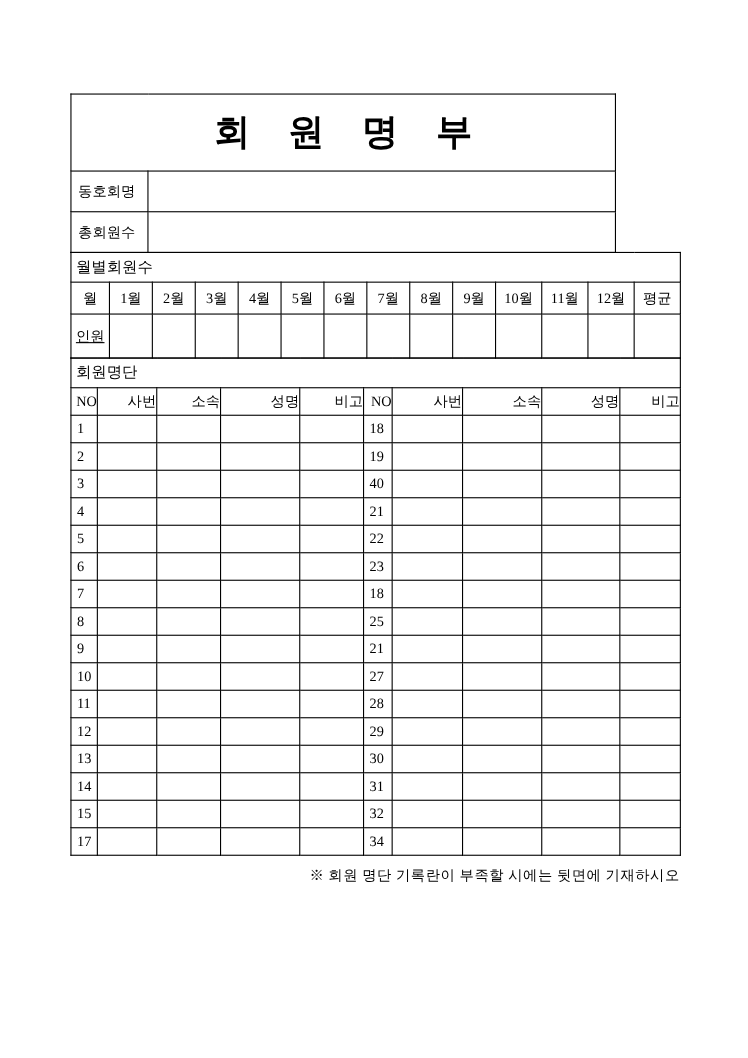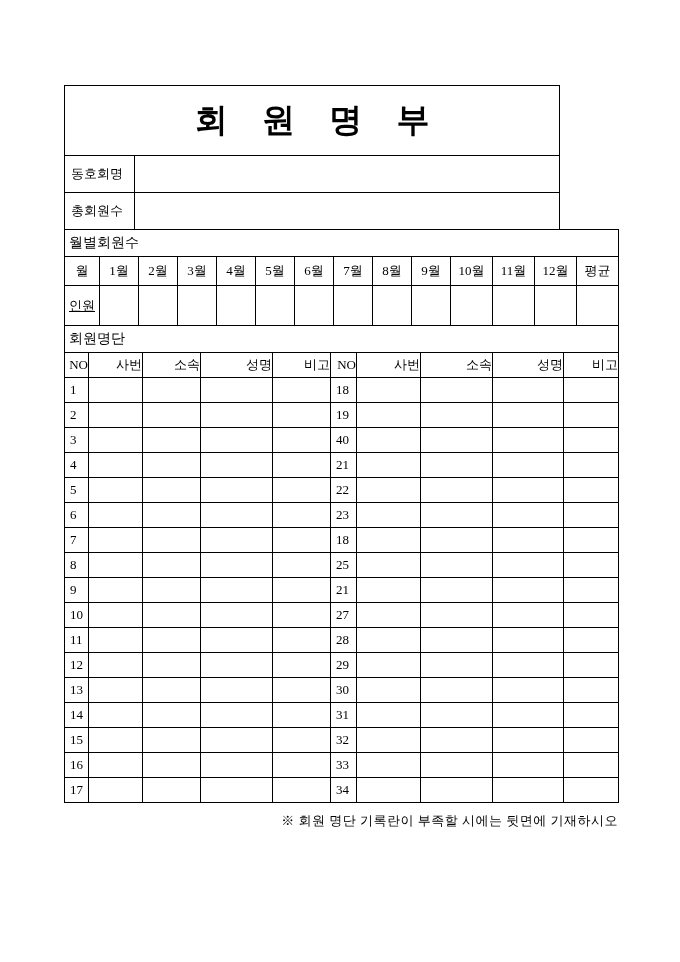--- a/index.html
+++ b/index.html
@@ -352,32 +352,20 @@
           <td></td>
           <td></td>
           <td></td>
           <td class="no-cell">32</td>
           <td></td>
           <td></td>
           <td></td>
           <td></td>
         </tr>
         <tr>
-          <td class="no-cell">16</td>
-          <td></td>
-          <td></td>
-          <td></td>
-          <td></td>
-          <td class="no-cell">33</td>
-          <td></td>
-          <td></td>
-          <td></td>
-          <td></td>
-        </tr>
-        <tr>
           <td class="no-cell">17</td>
           <td></td>
           <td></td>
           <td></td>
           <td></td>
           <td class="no-cell">34</td>
           <td></td>
           <td></td>
           <td></td>
           <td></td>

